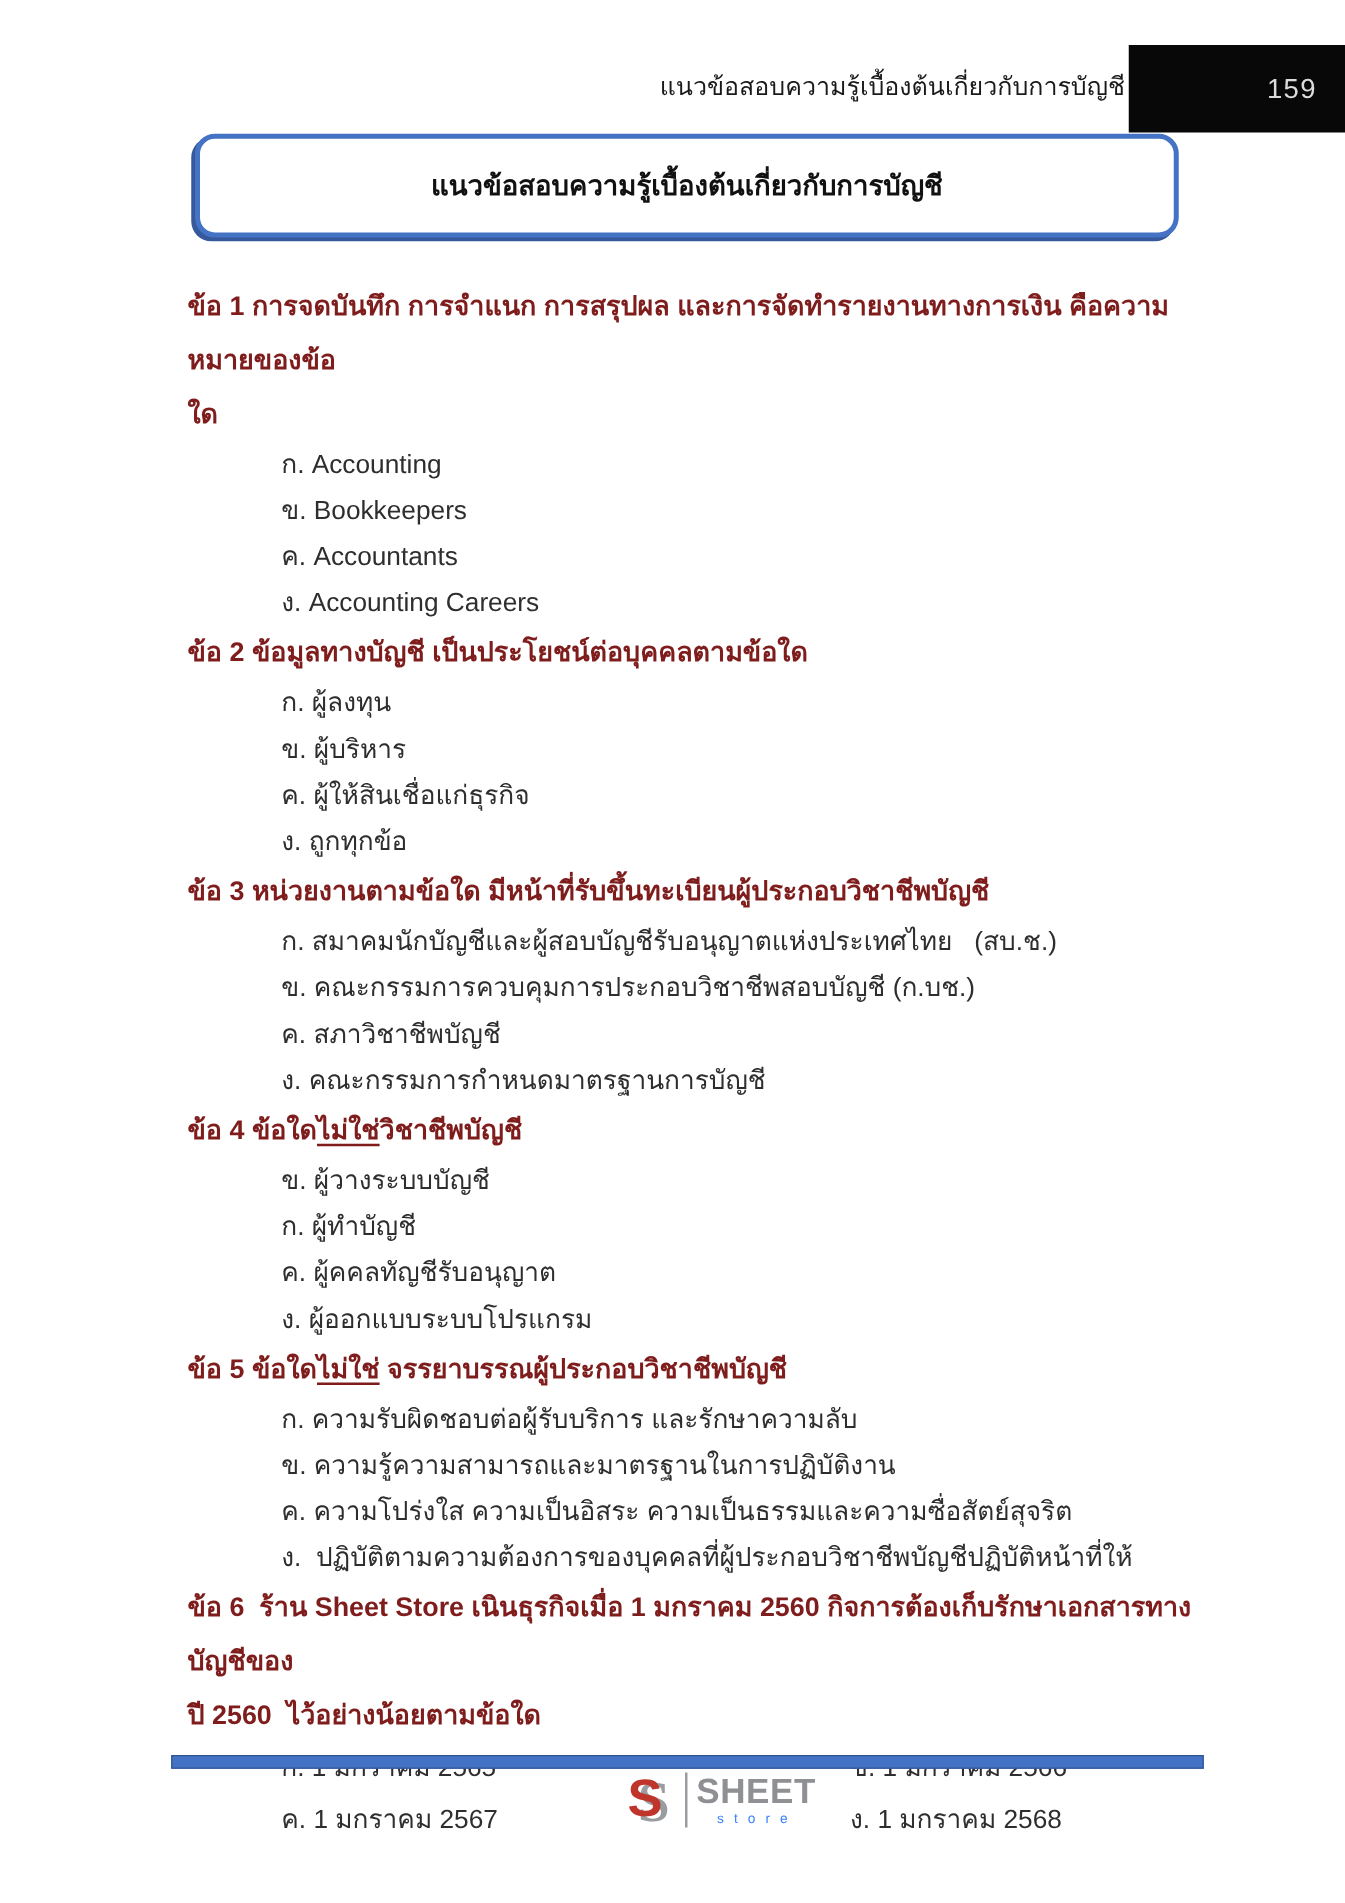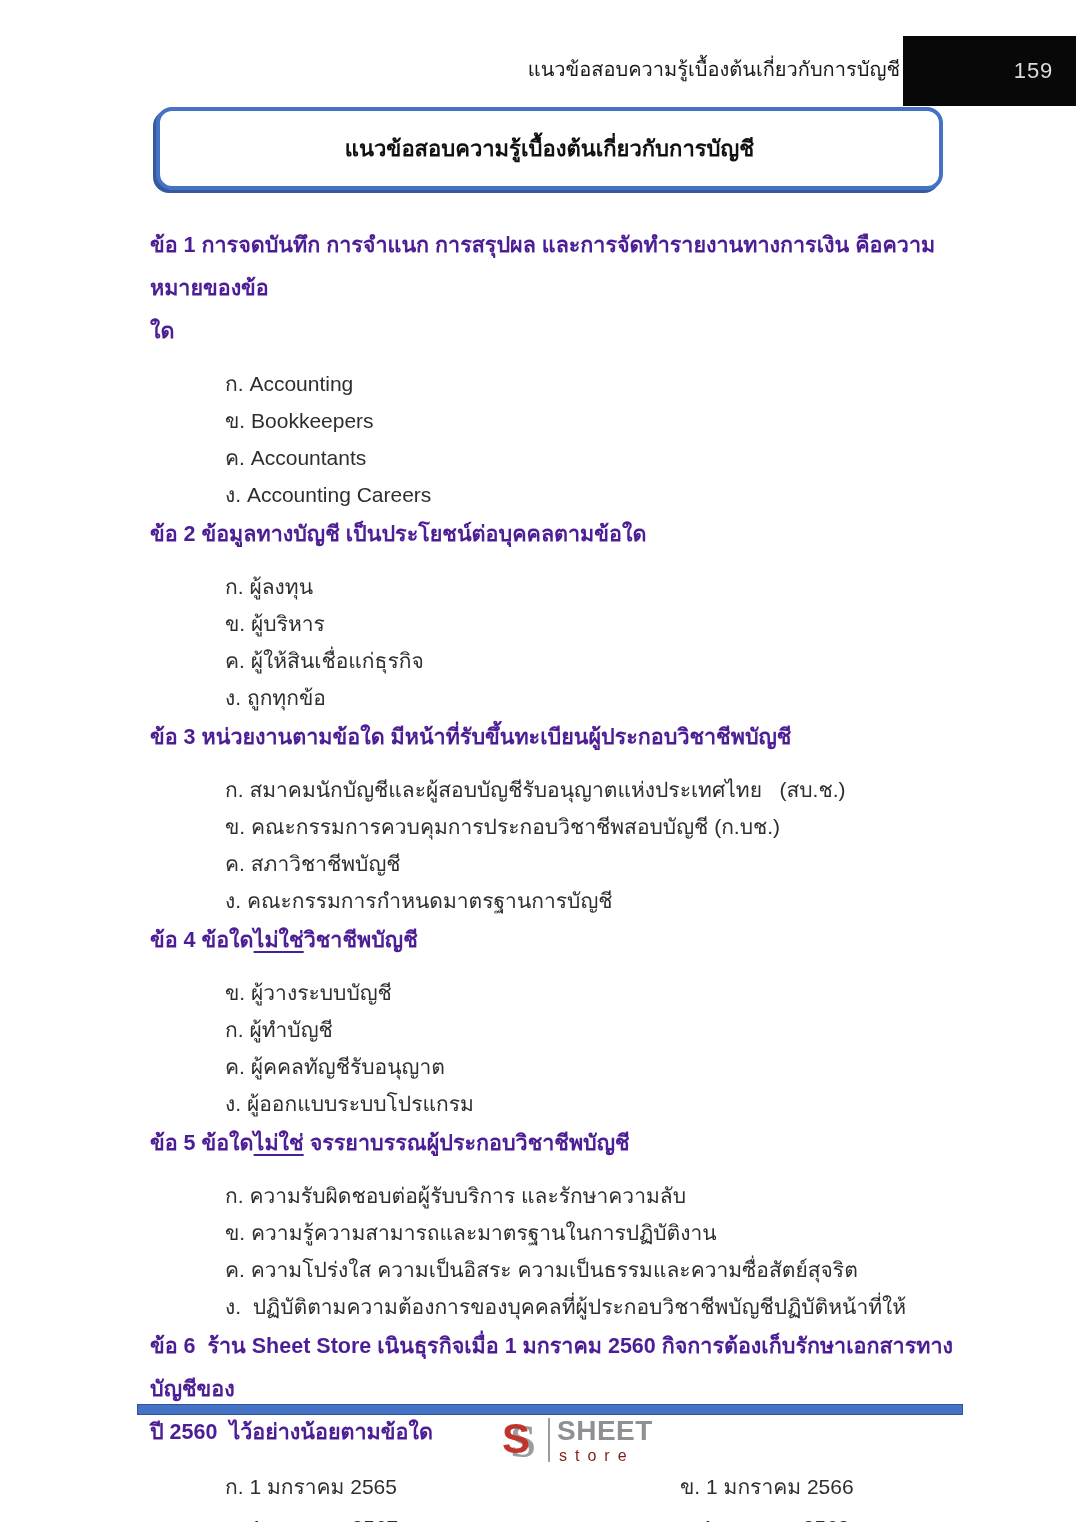--- a/index.html
+++ b/index.html
@@ -30,25 +30,25 @@
     border:4px solid #4472C4;border-radius:16px;
     box-shadow:-3px 3px 0 #36599b;
     display:flex;align-items:center;justify-content:center;
     background:#ffffff;
   }
   .title-box .title-text{font-size:22px;font-weight:bold;color:#111;}
   
   .content{position:absolute;left:150px;top:224px;width:806px;}
   .q-title{
     margin:0;font-size:21.5px;font-weight:bold;line-height:43px;
-    color:#4c1d95;white-space:pre-wrap;
+    color:#7f1d1d;white-space:pre-wrap;
   }
   .q-line2:empty{display:none;}
   .u{text-decoration:underline;text-decoration-thickness:1.5px;text-underline-offset:4px;}
-  .q-options{padding-left:75px;margin-top:12px;}
+  .q-options{padding-left:75px;}
   .q-option{
     font-size:21px;line-height:37px;color:#2e2e2e;
     font-weight:normal;white-space:pre-wrap;
   }
   .q-options.two-col{
     display:grid;grid-template-columns:455px auto;
   }
   .q-options.two-col .q-option{line-height:41px;}
   
   .footer-bar{
@@ -56,21 +56,21 @@
     background:#4472C4;border:1px solid #2e5496;box-sizing:content-box;
   }
   .logo{
     position:absolute;left:497px;top:1415px;
     display:flex;align-items:center;gap:7px;
   }
   .logo-emblem{display:block;}
   .logo-divider{width:2px;height:44px;background:#9a9da0;}
   .logo-words{display:flex;flex-direction:column;line-height:1;}
   .logo-sheet{font-size:28px;font-weight:bold;color:#8e9093;letter-spacing:0.5px;}
-  .logo-store{font-size:16px;color:#7f1d1d;letter-spacing:8px;margin-top:3px;padding-left:2px;}
+  .logo-store{font-size:11px;color:#3b82f6;letter-spacing:8px;margin-top:3px;padding-left:2px;text-align:center;}
 </style>
 </head>
 <body>
 
 <div class="page">
 
   <div class="running-title">แนวข้อสอบความรู้เบื้องต้นเกี่ยวกับการบัญชี</div>
   <div class="page-number-box">
     <span>159</span>
   </div>

